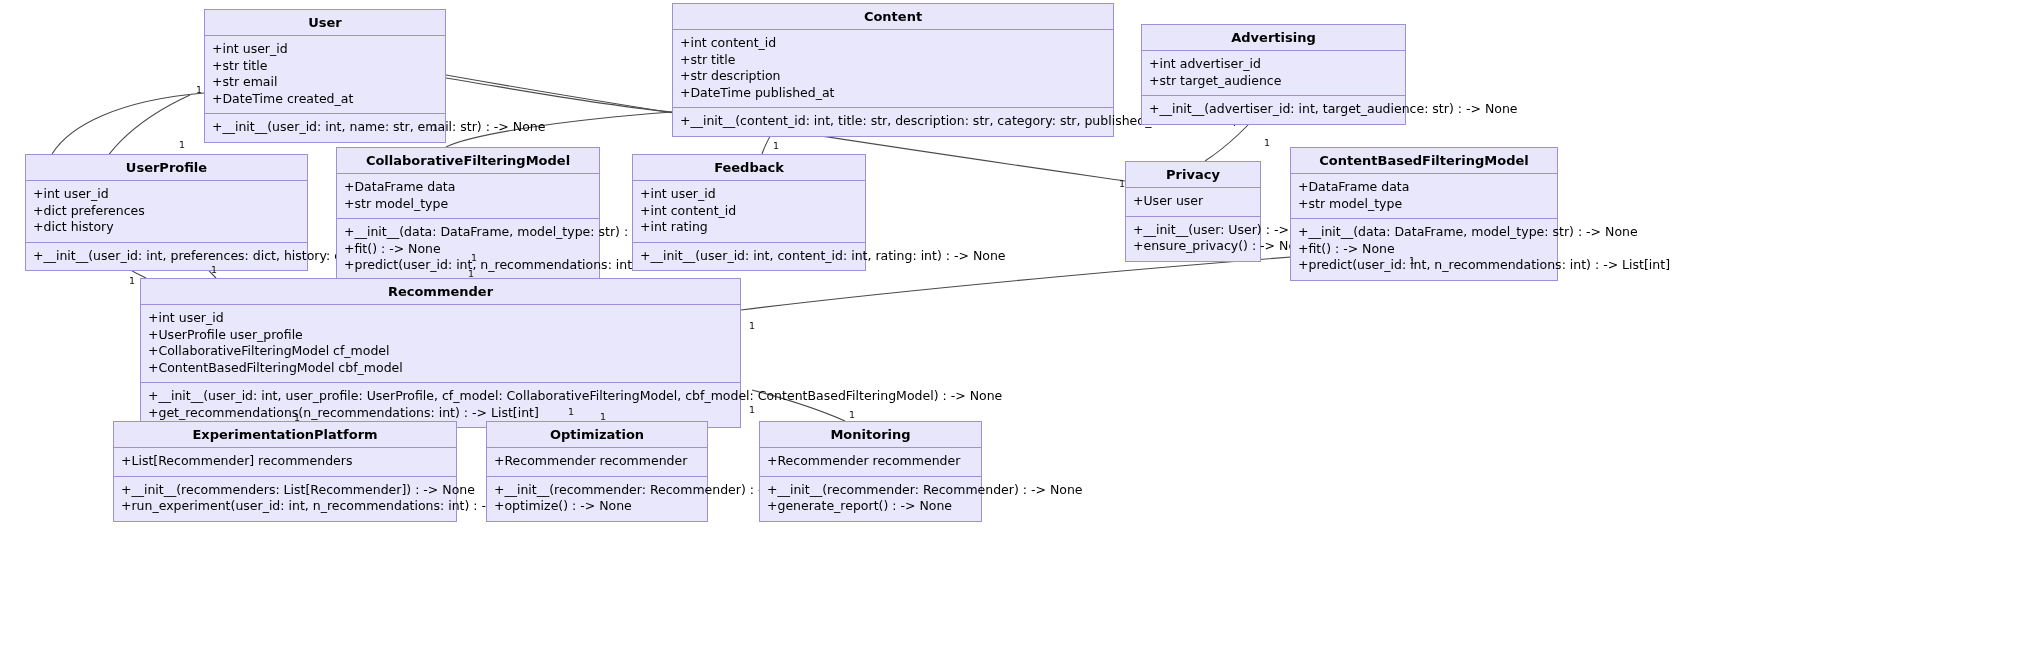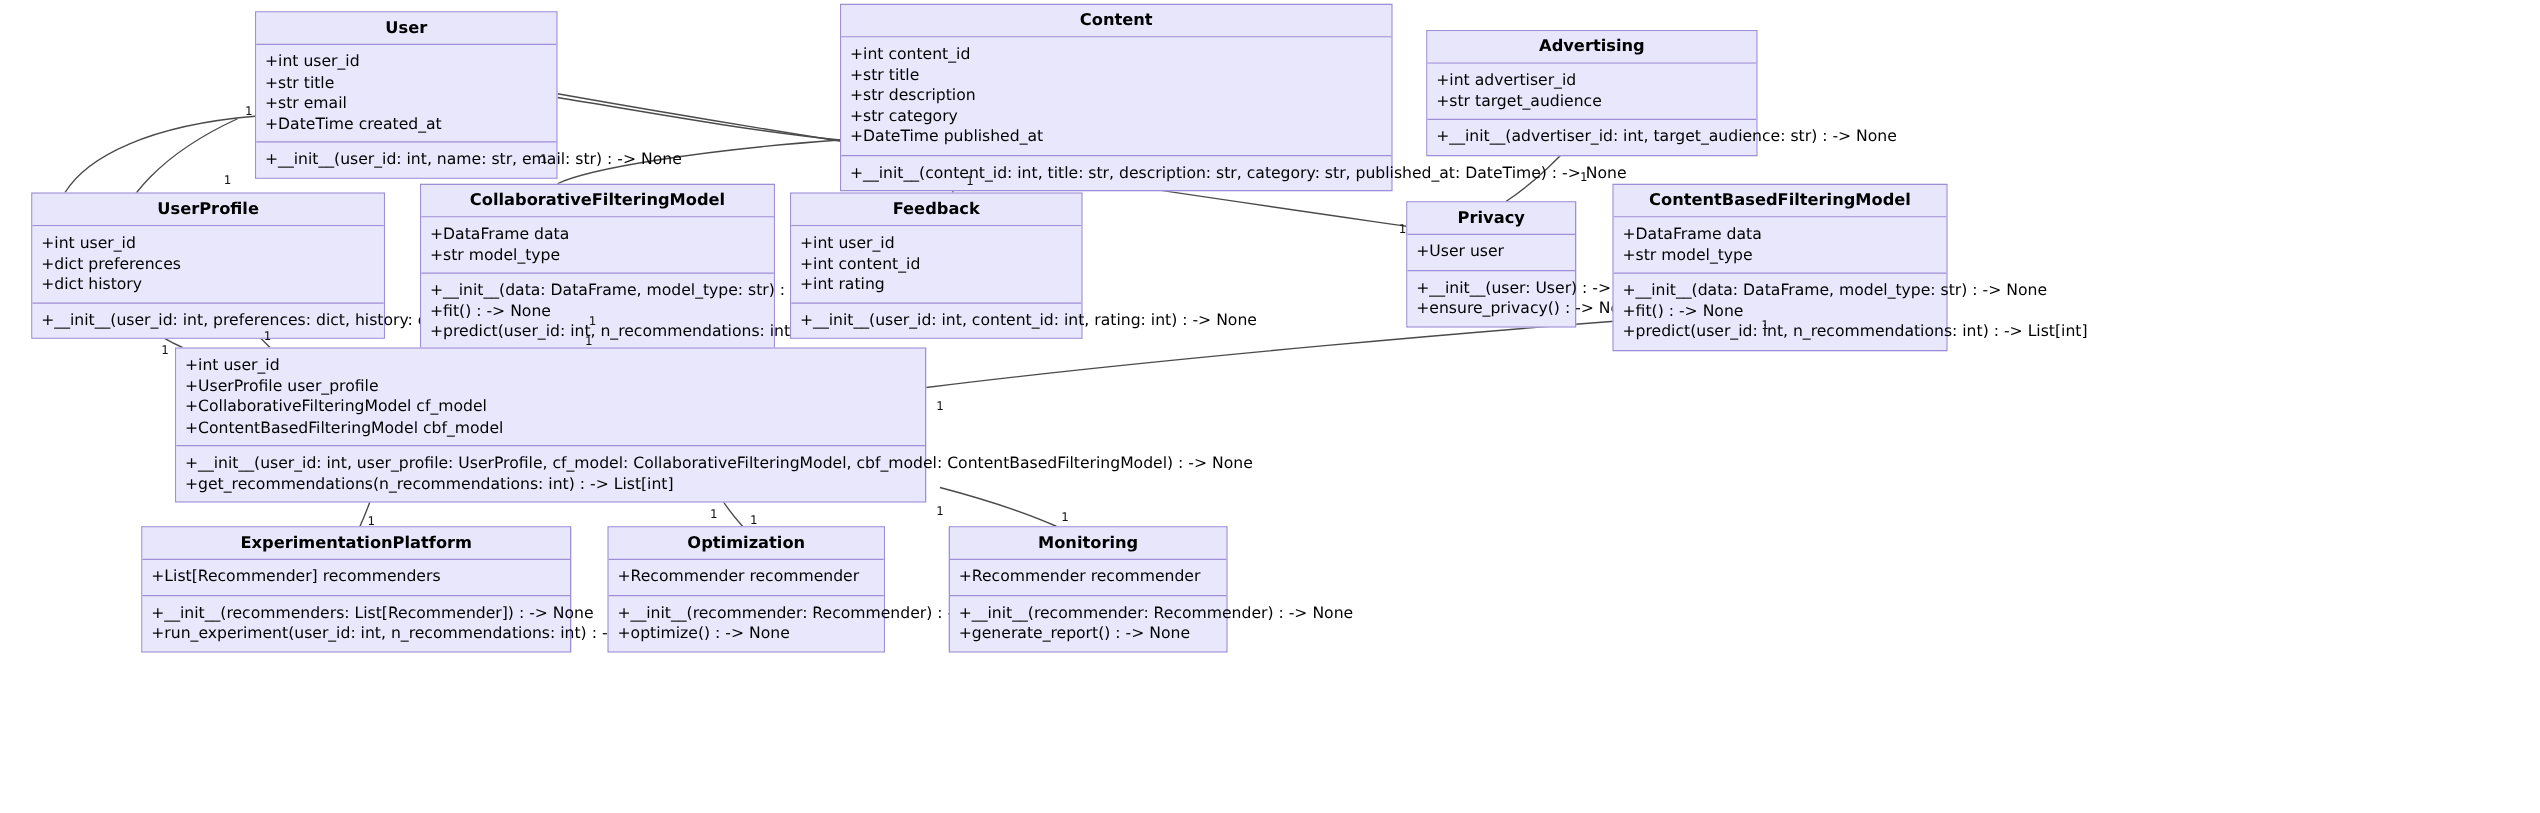--- a/index.html
+++ b/index.html
@@ -110,21 +110,20 @@
         <div class="uml-compartment with-border">
           <div class="uml-row">+__init__(user_id: int, name: str, email: str) : -&gt; None</div>
         </div>
       </div>
       <div class="uml-class" style="left: 672px; top: 3px; width: 442px;">
         <div class="uml-title">Content</div>
         <div class="uml-compartment">
           <div class="uml-row">+int content_id</div>
           <div class="uml-row">+str title</div>
           <div class="uml-row">+str description</div>
-          <div class="uml-row">+str category</div>
           <div class="uml-row">+DateTime published_at</div>
         </div>
         <div class="uml-compartment with-border">
           <div class="uml-row">+__init__(content_id: int, title: str, description: str, category: str, published_at: DateTime) : -&gt; None</div>
         </div>
       </div>
       <div class="uml-class" style="left: 1141px; top: 24px; width: 265px;">
         <div class="uml-title">Advertising</div>
         <div class="uml-compartment">
           <div class="uml-row">+int advertiser_id</div>
@@ -138,21 +137,21 @@
         <div class="uml-title">UserProfile</div>
         <div class="uml-compartment">
           <div class="uml-row">+int user_id</div>
           <div class="uml-row">+dict preferences</div>
           <div class="uml-row">+dict history</div>
         </div>
         <div class="uml-compartment with-border">
           <div class="uml-row">+__init__(user_id: int, preferences: dict, history: dict) : -&gt; None</div>
         </div>
       </div>
-      <div class="uml-class" style="left: 336px; top: 147px; width: 284px;">
+      <div class="uml-class" style="left: 336px; top: 147px; width: 264px;">
         <div class="uml-title">CollaborativeFilteringModel</div>
         <div class="uml-compartment">
           <div class="uml-row">+DataFrame data</div>
           <div class="uml-row">+str model_type</div>
         </div>
         <div class="uml-compartment with-border">
           <div class="uml-row">+__init__(data: DataFrame, model_type: str) : -&gt; None</div>
           <div class="uml-row">+fit() : -&gt; None</div>
           <div class="uml-row">+predict(user_id: int, n_recommendations: int) : -&gt; List[int]</div>
         </div>
@@ -184,20 +183,21 @@
           <div class="uml-row">+DataFrame data</div>
           <div class="uml-row">+str model_type</div>
         </div>
         <div class="uml-compartment with-border">
           <div class="uml-row">+__init__(data: DataFrame, model_type: str) : -&gt; None</div>
           <div class="uml-row">+fit() : -&gt; None</div>
           <div class="uml-row">+predict(user_id: int, n_recommendations: int) : -&gt; List[int]</div>
         </div>
       </div>
       <div class="uml-class" style="left: 140px; top: 278px; width: 601px;">
+        <div class="uml-title">Recommender</div>
         <div class="uml-compartment">
           <div class="uml-row">+int user_id</div>
           <div class="uml-row">+UserProfile user_profile</div>
           <div class="uml-row">+CollaborativeFilteringModel cf_model</div>
           <div class="uml-row">+ContentBasedFilteringModel cbf_model</div>
         </div>
         <div class="uml-compartment with-border">
           <div class="uml-row">+__init__(user_id: int, user_profile: UserProfile, cf_model: CollaborativeFilteringModel, cbf_model: ContentBasedFilteringModel) : -&gt; None</div>
           <div class="uml-row">+get_recommendations(n_recommendations: int) : -&gt; List[int]</div>
         </div>

